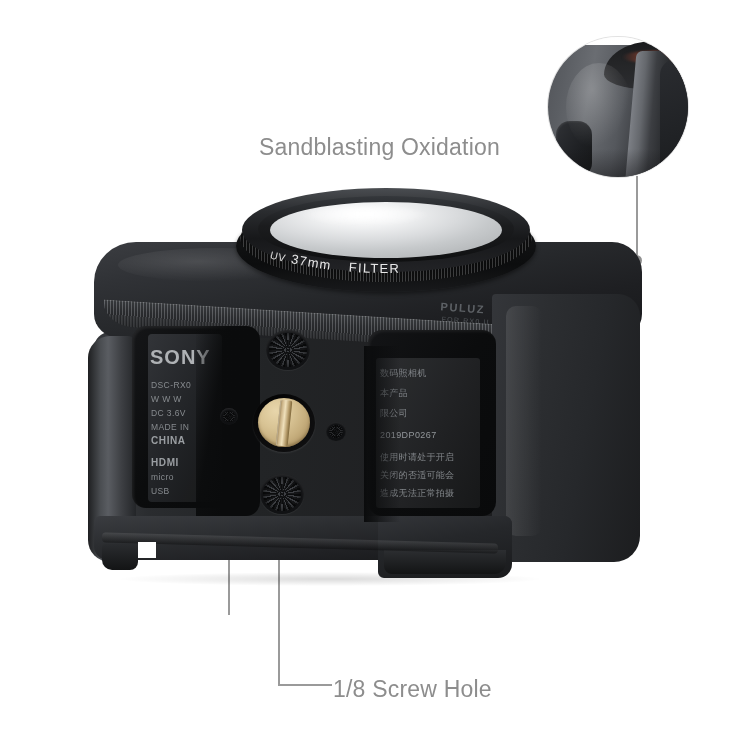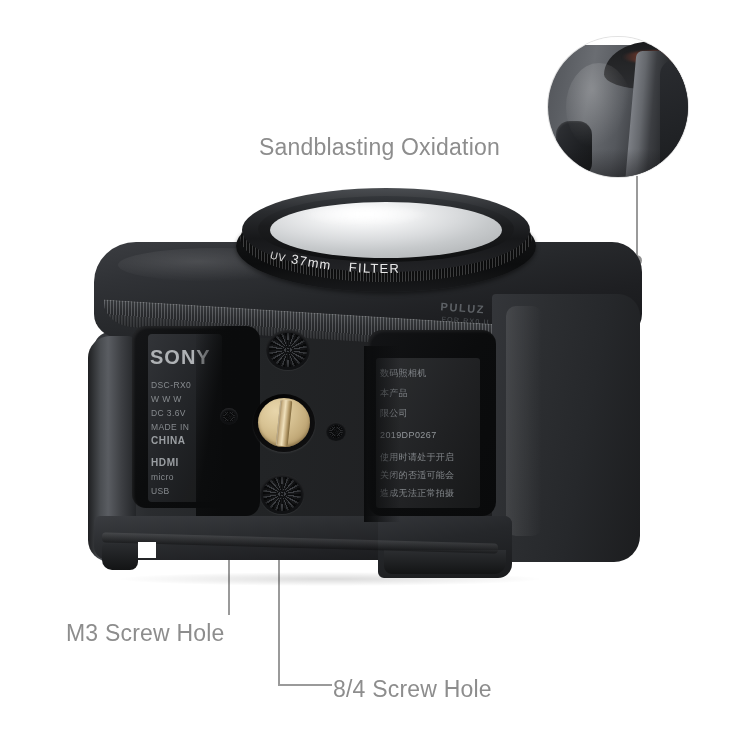--- a/index.html
+++ b/index.html
@@ -730,22 +730,21 @@
   <div class="leader" id="leader-m3-v"></div>
   <div class="leader-dot" id="leader-m3-dot"></div>
 
   <div class="leader" id="leader-q-v"></div>
   <div class="leader" id="leader-q-h"></div>
   <div class="leader-dot" id="leader-q-dot"></div>
 
   <div class="callout-text" id="callout-cnc">
     <div>Sandblasting Oxidation</div>
   </div>
-  <div class="callout-text" id="callout-m3">M3 Screw Hole</div>
-  <div class="callout-text" id="callout-quarter">8/4 Screw Hole</div>
+  <div class="callout-text" id="callout-quarter">1/8 Screw Hole</div>
 
   <div id="product">
 
     <div id="cage-top">
       <div id="cage-top-face"></div>
       <div id="cage-top-sheen"></div>
       <div id="cage-chamfer">
         <div id="cage-chamfer-tex"></div>
       </div>
     </div>

